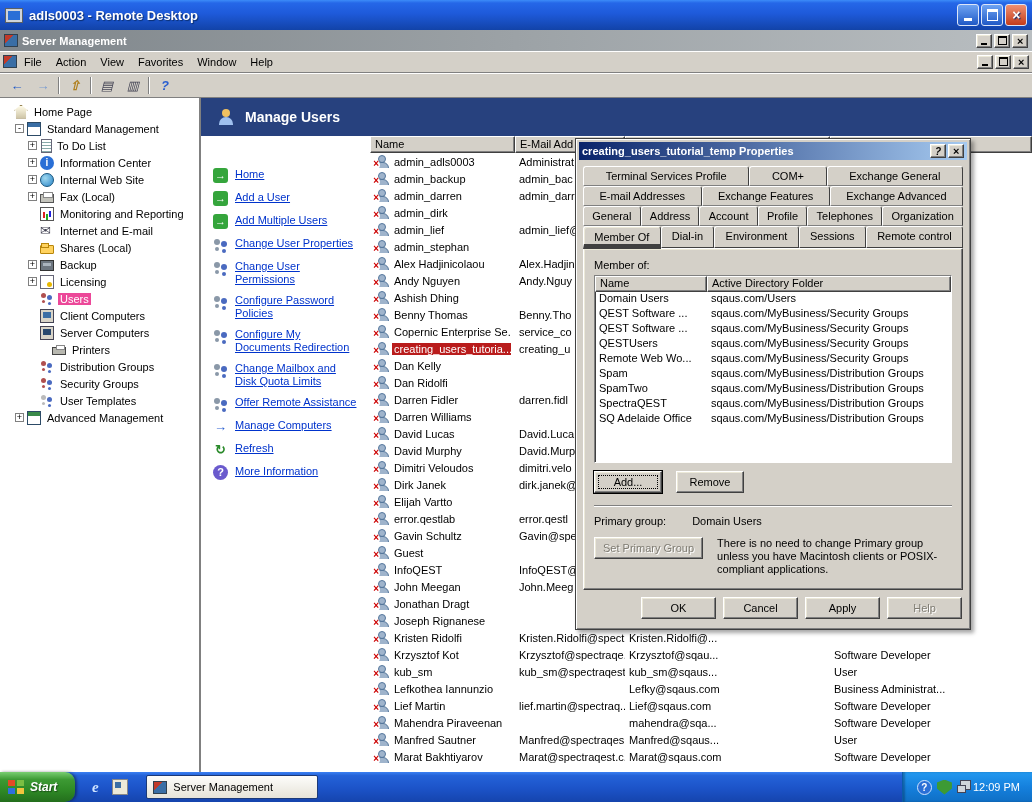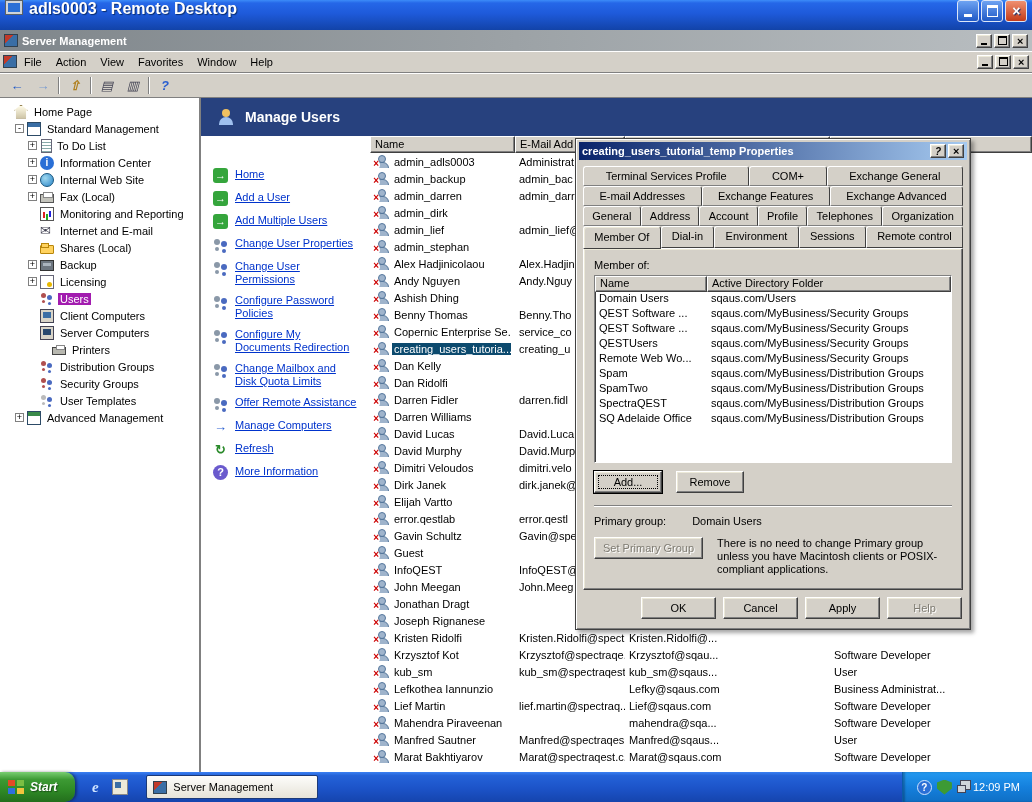--- a/index.html
+++ b/index.html
@@ -3,21 +3,21 @@
 <meta charset="utf-8">
 <style>
   * { margin:0; padding:0; box-sizing:border-box; }
   html,body { background:#000; }
   body { font-family:"Liberation Sans", sans-serif; font-size:11px; color:#000; }
   .screen { position:relative; width:1032px; height:802px; background:#d4d0c8; overflow:hidden; }
 
   
   .rd-titlebar { position:absolute; top:0; left:0; right:0; height:30px;
     background:linear-gradient(180deg,#3c8cf8 0%,#2567e8 10%,#1e5ada 45%,#1243a8 100%);
-    display:flex; gap:6px; padding:0 5px; color:#fff; font-weight:bold; font-size:16px;
+    display:flex; align-items:center; gap:6px; padding:0 5px; color:#fff; font-weight:bold; font-size:13px;
     text-shadow:1px 1px 1px #0a2d6e; }
   .rd-icon { width:18px; height:15px; background:#cfd4da; border:1px solid #5a6066; position:relative; flex:none; }
   .rd-icon::before { content:""; position:absolute; inset:2px; background:#2a6fd6; }
   .rd-buttons { margin-left:auto; display:flex; gap:2px; }
   .rd-btn { width:22px; height:22px; border-radius:3px; border:1px solid #dce6f8; display:flex; align-items:center; justify-content:center;
     background:linear-gradient(#6ea3f2,#2059c6); }
   .rd-btn.close { background:linear-gradient(#ef9071,#c43c1a); }
   .wg { display:block; }
   .g-min::after { content:""; display:block; width:8px; height:3px; background:#fff; margin-top:9px; }
   .g-max::after { content:""; display:block; width:9px; height:8px; border:1px solid #fff; border-top-width:3px; }
@@ -54,21 +54,21 @@
   .toolbar .ic-sep { width:2px; height:17px; border-left:1px solid #808080; border-right:1px solid #fff; }
 
   
   .app-body { position:absolute; top:98px; left:0; right:0; bottom:30px; display:flex; }
   .tree-panel { width:201px; background:#fff; border-right:2px solid #808080; padding-top:5px; overflow:hidden; flex:none; }
   .trow { display:flex; align-items:center; height:17px; white-space:nowrap; }
   .expander { width:9px; height:9px; margin-right:3px; flex:none; font-size:9px; line-height:7px; text-align:center; visibility:hidden; color:#000; }
   .expander.box { visibility:visible; border:1px solid #808080; background:#fff; }
   .ic { width:14px; height:14px; margin-right:4px; flex:none; position:relative; display:inline-block; }
   .tlabel { padding:0 2px; }
-  .tlabel.sel { background:#a21caf; color:#fff; }
+  .tlabel.sel { background:#ec4899; color:#fff; }
 
   
   .trow .ic-home { background:linear-gradient(#fffbe8,#cfc6a8); clip-path:polygon(50% 0,100% 42%,86% 42%,86% 100%,14% 100%,14% 42%,0 42%); border:1px solid #907c48; }
   .trow .ic-console, .trow .ic-console2 { background:linear-gradient(180deg,#3a6ea5 0 4px,#fff 4px); border:1px solid #2c4a66; }
   .trow .ic-console2 { background:linear-gradient(180deg,#3a8a4a 0 4px,#fff 4px); }
   .trow .ic-todo { width:11px; margin:0 3px 0 1px; background:repeating-linear-gradient(#fff 0 2px,#8aa 2px 3px); border:1px solid #667; }
   .trow .ic-info { border-radius:50%; background:#2a6fd6; color:#fff; }
   .trow .ic-info::after { content:"i"; position:absolute; inset:0; text-align:center; font:bold 10px/13px "Liberation Sans",sans-serif; }
   .trow .ic-web { border-radius:50%; background:radial-gradient(circle at 35% 35%,#9fd8ef,#2a85c8); border:1px solid #16557e; }
   .trow .ic-fax { height:9px; margin-top:3px; background:#c4c4bc; border:1px solid #555; }
@@ -122,35 +122,35 @@
   .c-name { width:145px; } .c-email { width:110px; } .c-email2 { width:205px; } .c-title { flex:1; width:auto; }
   .lrow { display:flex; height:17px; align-items:center; }
   .cell { padding:0 4px; white-space:nowrap; overflow:hidden; flex:none; display:flex; align-items:center; }
   .user-ic { width:15px; height:13px; position:relative; flex:none; margin-right:3px; }
   .user-ic::before { content:""; position:absolute; left:4px; top:0; width:6px; height:6px; border-radius:50%; background:#9fb4cc; border:1px solid #55779c; }
   .user-ic::after { content:""; position:absolute; left:1px; top:7px; width:12px; height:6px; border-radius:6px 6px 0 0; background:#9fb4cc; border:1px solid #55779c; }
   .redx { position:absolute; left:-2px; bottom:-1px; width:8px; height:8px; background:#fff; border-radius:50%; display:none; z-index:2; }
   .redx.on { display:block; }
   .redx.on::before { content:"\00d7"; position:absolute; top:-2px; left:1px; color:#cc0000; font-weight:bold; font-size:10px; line-height:10px; }
   .ntext { padding:0 2px; overflow:hidden; white-space:nowrap; }
-  .ntext.sel { background:#0c4a6e; color:#fff; }
+  .ntext.sel { background:#b91c1c; color:#fff; }
 
   
   .dialog { position:absolute; left:575px; top:138px; width:396px; height:492px; background:#d4d0c8; border:1px solid #404040;
     box-shadow:inset 1px 1px 0 #fff, inset -1px -1px 0 #808080, 3px 3px 4px rgba(0,0,0,.35); padding:3px; z-index:20; }
   .dlg-titlebar { height:18px; background:linear-gradient(90deg,#0a246a,#a6caf0); display:flex; align-items:center; color:#fff;
     font-weight:bold; padding:0 3px; gap:2px; }
   .dlg-title { flex:1; white-space:nowrap; overflow:hidden; }
   .tabs { margin:6px 4px 0; }
   .tab-row { display:flex; height:20px; }
   .tab { flex:1 1 auto; background:#d4d0c8; border:1px solid; border-color:#fff #404040 #808080 #fff; border-radius:3px 3px 0 0;
     text-align:center; padding-top:3px; white-space:nowrap; overflow:hidden; }
   .tab-row.active-row .tab { border-bottom:1px solid #404040; }
   .tab-row.active-row { height:22px; }
-  .tab-row.active-row .tab.active { position:relative; z-index:3; border-bottom:1px solid #404040; margin-bottom:-1px; padding-top:4px;
+  .tab-row.active-row .tab.active { position:relative; z-index:3; border-bottom:5px solid #404040; margin-bottom:-1px; padding-top:4px;
     box-shadow:inset 1px 1px 0 #ece9d8; }
   .panel { margin:0 4px; border:1px solid; border-color:#fff #404040 #404040 #fff;
     box-shadow:inset -1px -1px 0 #808080, inset 1px 1px 0 #ece9d8; height:342px; padding:10px; background:#d4d0c8; position:relative; z-index:1; }
   .fld-label { margin-bottom:4px; }
   .member-list { border:1px solid; border-color:#808080 #fff #fff #808080; box-shadow:inset 1px 1px 0 #404040; background:#fff; height:188px; overflow:hidden; }
   .ml-header { display:flex; height:16px; }
   .ml-hcell { background:#d4d0c8; border:1px solid; border-color:#fff #404040 #404040 #fff; box-shadow:inset -1px -1px 0 #808080; padding:0 4px; flex:none; }
   .mn { width:112px; } .mf { flex:1; width:auto; }
   .mrow { display:flex; height:15px; }
   .mcell { padding:0 4px; white-space:nowrap; overflow:hidden; flex:none; }

